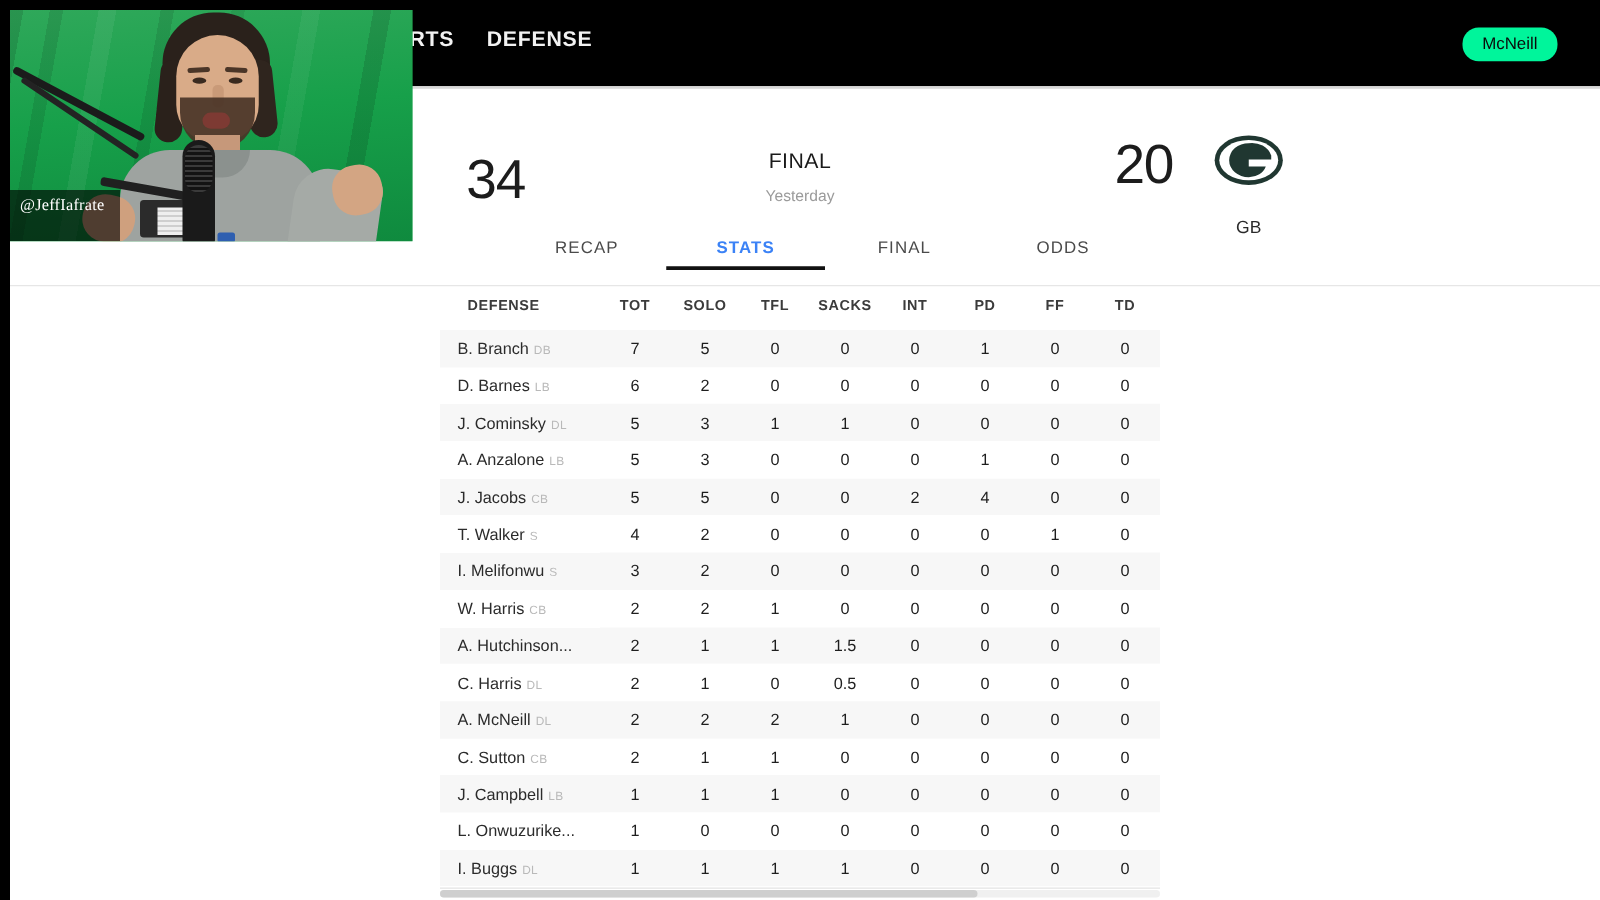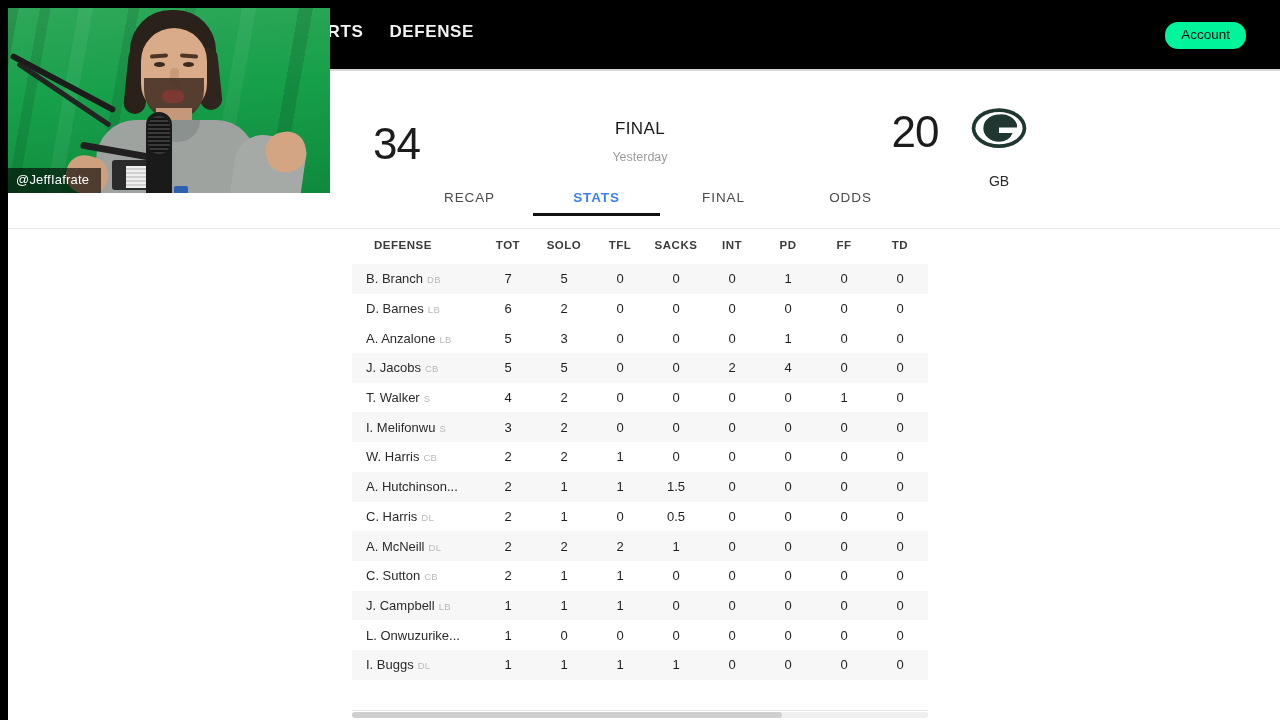--- a/index.html
+++ b/index.html
@@ -237,36 +237,36 @@
     position:absolute; left:118px; top:158px; width:36px; height:22px;
     background:
       repeating-linear-gradient(0deg,#efefef 0 2px,#cfcfcf 2px 4px);
   }
   .blue-chip {
     position:absolute; left:166px; top:178px; width:14px; height:8px;
     background:#2f5fb0; border-radius:2px;
   }
   .watermark {
     position:absolute; left:0; bottom:0; background:rgba(0,0,0,.62);
-    color:#ffffff; font-size:13px; padding:4px 12px 6px 8px;
-    font-family:Liberation Sans, sans-serif; letter-spacing:.2px;
+    color:#ffffff; font-size:13px; padding:4px 12px 21px 8px;
+    font-family:Liberation Serif, serif; letter-spacing:.2px;
   }
 </style>
 </head>
 <body>
 
 <div id="page">
 
   <div class="topnav">
     <div class="nav-links">
       <span class="nav-link">LB</span>
       <span class="nav-link">SPORTS</span>
       <span class="nav-link">DEFENSE</span>
     </div>
-    <button class="account-btn">Account</button>
+    <button class="account-btn">McNeill</button>
   </div>
   <div class="nav-underline"></div>
 
   <div class="scoreboard">
     <div class="score-away">34</div>
 
     <div class="status-block">
       <div class="status-label">FINAL</div>
       <div class="status-sub">Yesterday</div>
     </div>
@@ -329,20 +329,31 @@
             <td>1</td>
             <td class="zero">0</td>
             <td class="zero">0</td>
           </tr>
           <tr class="even">
             <td class="name">D. Barnes<span class="pos">LB</span></td>
             <td>6</td>
             <td>2</td>
             <td class="zero">0</td>
             <td class="zero">0</td>
+            <td class="zero">0</td>
+            <td class="zero">0</td>
+            <td class="zero">0</td>
+            <td class="zero">0</td>
+          </tr>
+          <tr class="odd">
+            <td class="name">J. Cominsky<span class="pos">DL</span></td>
+            <td>5</td>
+            <td>3</td>
+            <td>1</td>
+            <td>1</td>
             <td class="zero">0</td>
             <td class="zero">0</td>
             <td class="zero">0</td>
             <td class="zero">0</td>
           </tr>
           <tr class="even">
             <td class="name">A. Anzalone<span class="pos">LB</span></td>
             <td>5</td>
             <td>3</td>
             <td class="zero">0</td>

